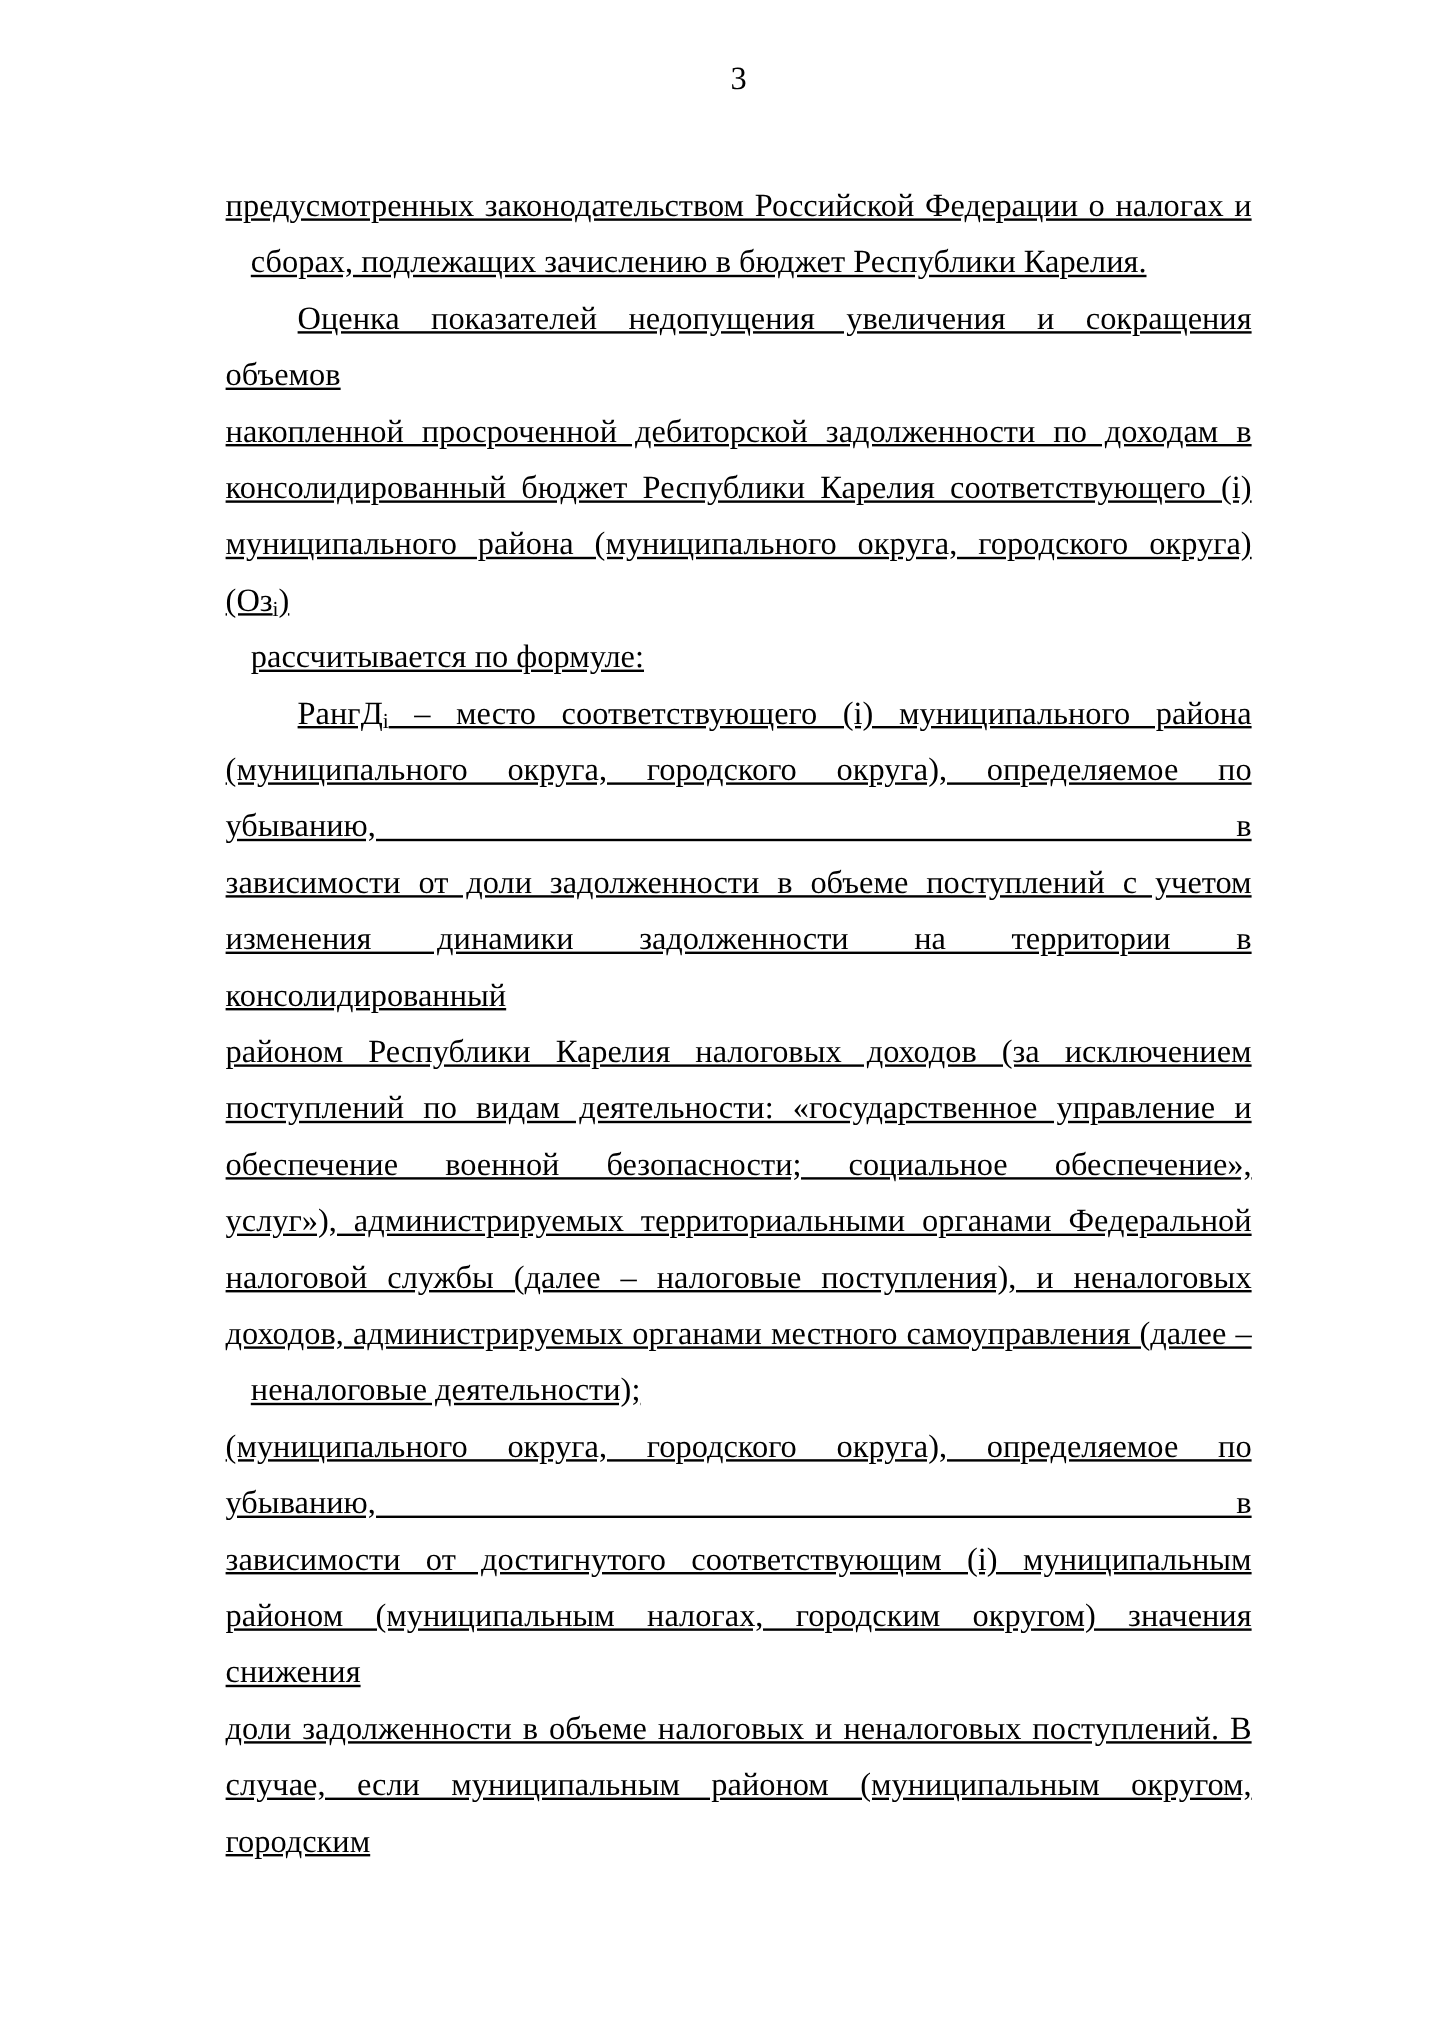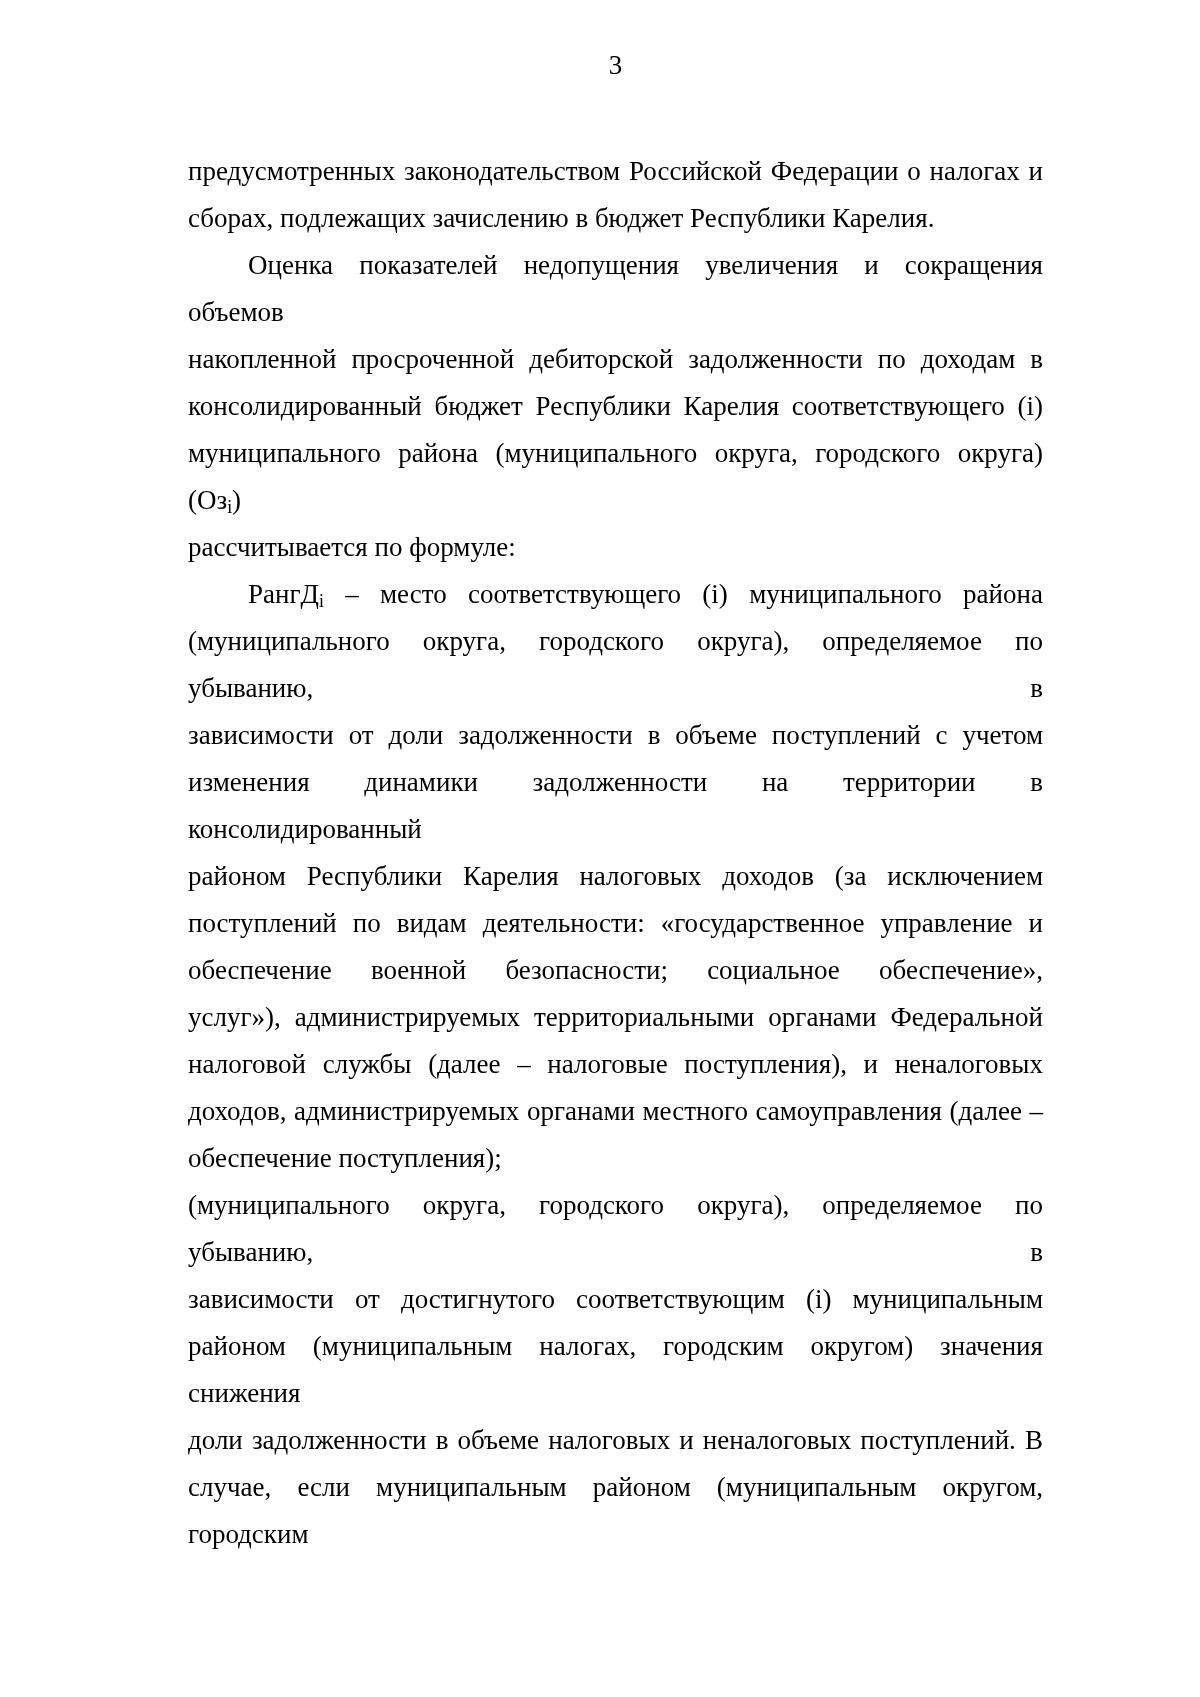--- a/index.html
+++ b/index.html
@@ -33,22 +33,23 @@
     position: absolute;
     top: 148px;
     left: 188px;
     width: 855px;
   }
   .para { margin: 0; padding: 0; }
   .line {
     text-align: justify;
     text-align-last: justify;
     white-space: normal;
+    text-decoration: underline;
   }
-  .line.last { text-align-last: left; }
+  .line.last { text-align-last: left; margin-left: 21px; }
   .line.indent { text-indent: 60px; }
   sub {
     font-size: 0.66em;
     line-height: 0;
     vertical-align: baseline;
     position: relative;
     top: 0.22em;
   }
 </style>
 </head>
@@ -72,21 +73,21 @@
         <div class="line indent">РангД<sub>i</sub> – место соответствующего (i) муниципального района</div>
         <div class="line">(муниципального округа, городского округа), определяемое по убыванию, в</div>
         <div class="line">зависимости от доли задолженности в объеме поступлений с учетом</div>
         <div class="line">изменения динамики задолженности на территории в консолидированный</div>
         <div class="line">районом Республики Карелия налоговых доходов (за исключением</div>
         <div class="line">поступлений по видам деятельности: «государственное управление и</div>
         <div class="line">обеспечение военной безопасности; социальное обеспечение»,</div>
         <div class="line">услуг»), администрируемых территориальными органами Федеральной</div>
         <div class="line">налоговой службы (далее – налоговые поступления), и неналоговых</div>
         <div class="line">доходов, администрируемых органами местного самоуправления (далее –</div>
-        <div class="line last">обеспечение поступления);</div>
+        <div class="line last">неналоговые деятельности);</div>
       </div>
       <div class="para">
         <div class="line">(муниципального округа, городского округа), определяемое по убыванию, в</div>
         <div class="line">зависимости от достигнутого соответствующим (i) муниципальным</div>
         <div class="line">районом (муниципальным налогах, городским округом) значения снижения</div>
         <div class="line">доли задолженности в объеме налоговых и неналоговых поступлений. В</div>
         <div class="line">случае, если муниципальным районом (муниципальным округом, городским</div>
       </div>
     </div>
 </div>

